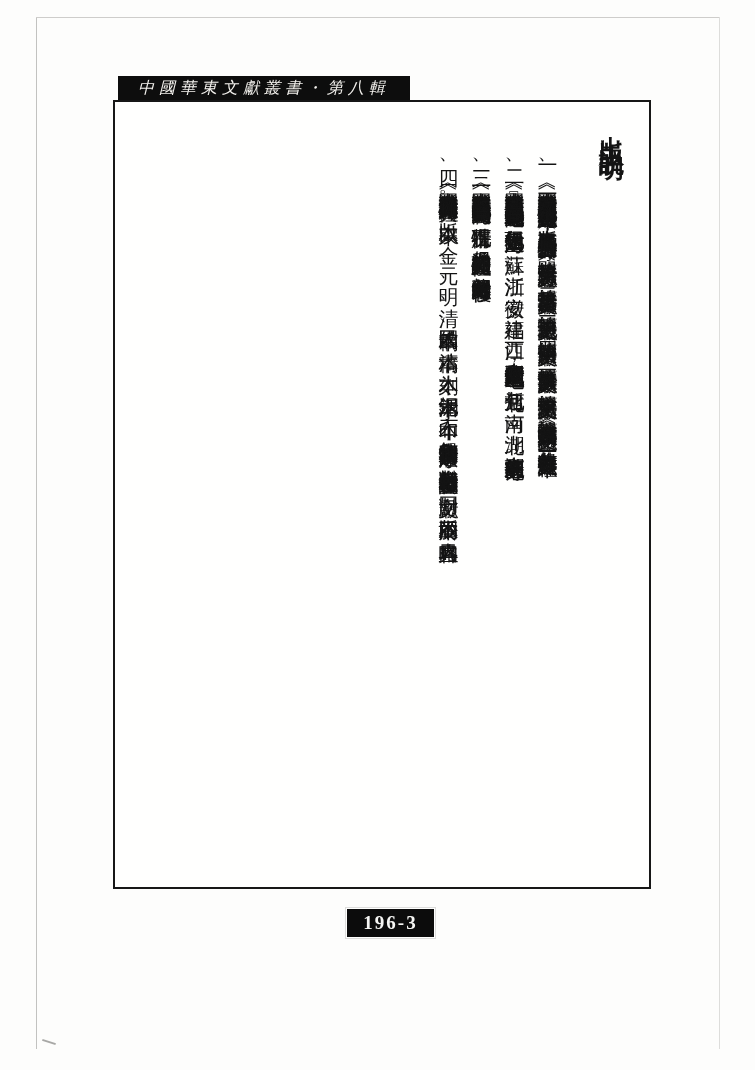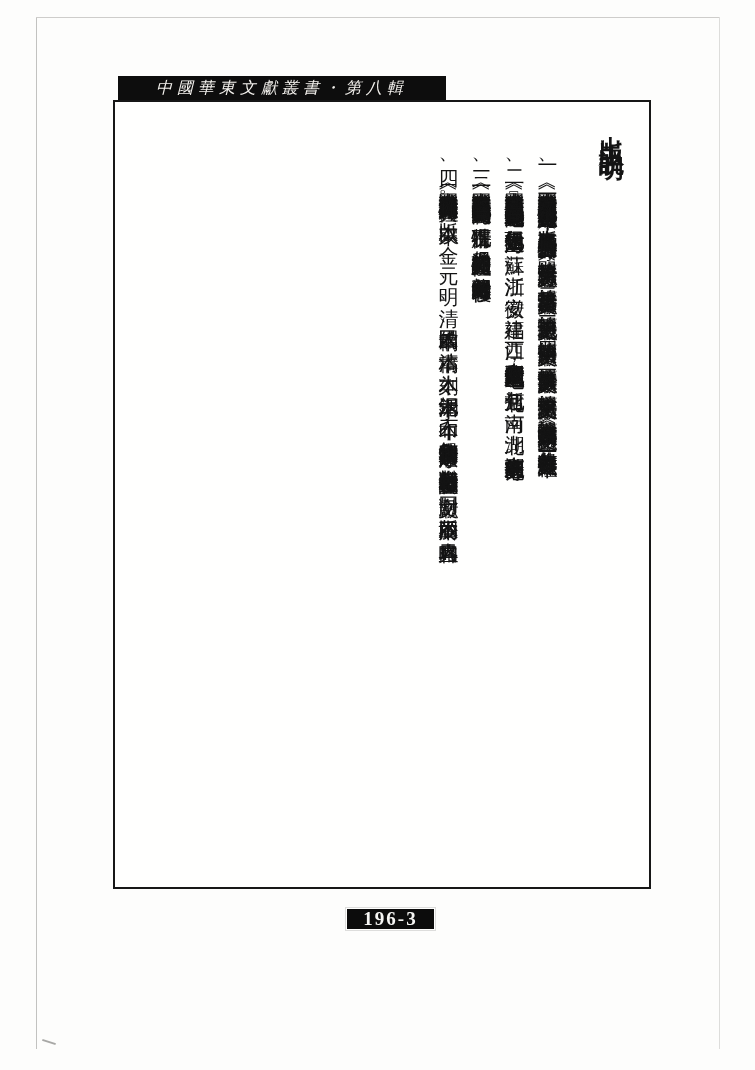--- a/index.html
+++ b/index.html
@@ -11,21 +11,21 @@
     font-family:"Liberation Serif","DejaVu Serif",serif;
   }
   
   .scan-edge-left{position:absolute;left:36px;top:17px;width:1px;height:1032px;background:#c2c2c0;}
   .scan-edge-top{position:absolute;left:36px;top:17px;width:684px;height:1px;background:#cecdcb;}
   .scan-edge-right{position:absolute;left:719px;top:17px;width:1px;height:1032px;background:#dddddb;}
   .scan-tick{position:absolute;left:42px;top:1041px;width:14px;height:2px;background:#a8a8a6;transform:rotate(18deg);}
 
   .series-bar{
     position:absolute;left:118px;top:76px;
-    width:328px;height:25px;
+    width:292px;height:25px;
     background:#0d0d0d;color:#f4f2ee;
     display:flex;align-items:center;justify-content:center;
     font-size:16px;letter-spacing:5px;
     font-style:italic;
     white-space:nowrap;
   }
 
   .content-box{
     position:absolute;left:113px;top:100px;
     width:534px;height:785px;
@@ -50,21 +50,21 @@
     line-height:46px;
     letter-spacing:7px;
   }
   .doc-content p{
     margin:0;
     text-indent:2em;            
   }
 
   .page-number-badge{
     position:absolute;left:347px;top:909px;
-    width:87px;height:20px;
+    width:87px;height:28px;
     background:#0c0c0c;color:#f6f6f4;
     display:flex;align-items:center;justify-content:center;
     font-size:19px;font-weight:bold;letter-spacing:2px;
     box-shadow:0 0 0 1px #fffffe, 0 0 0 2px #55555530;
   }
 </style>
 </head>
 <body>
 
 <div class="page">

